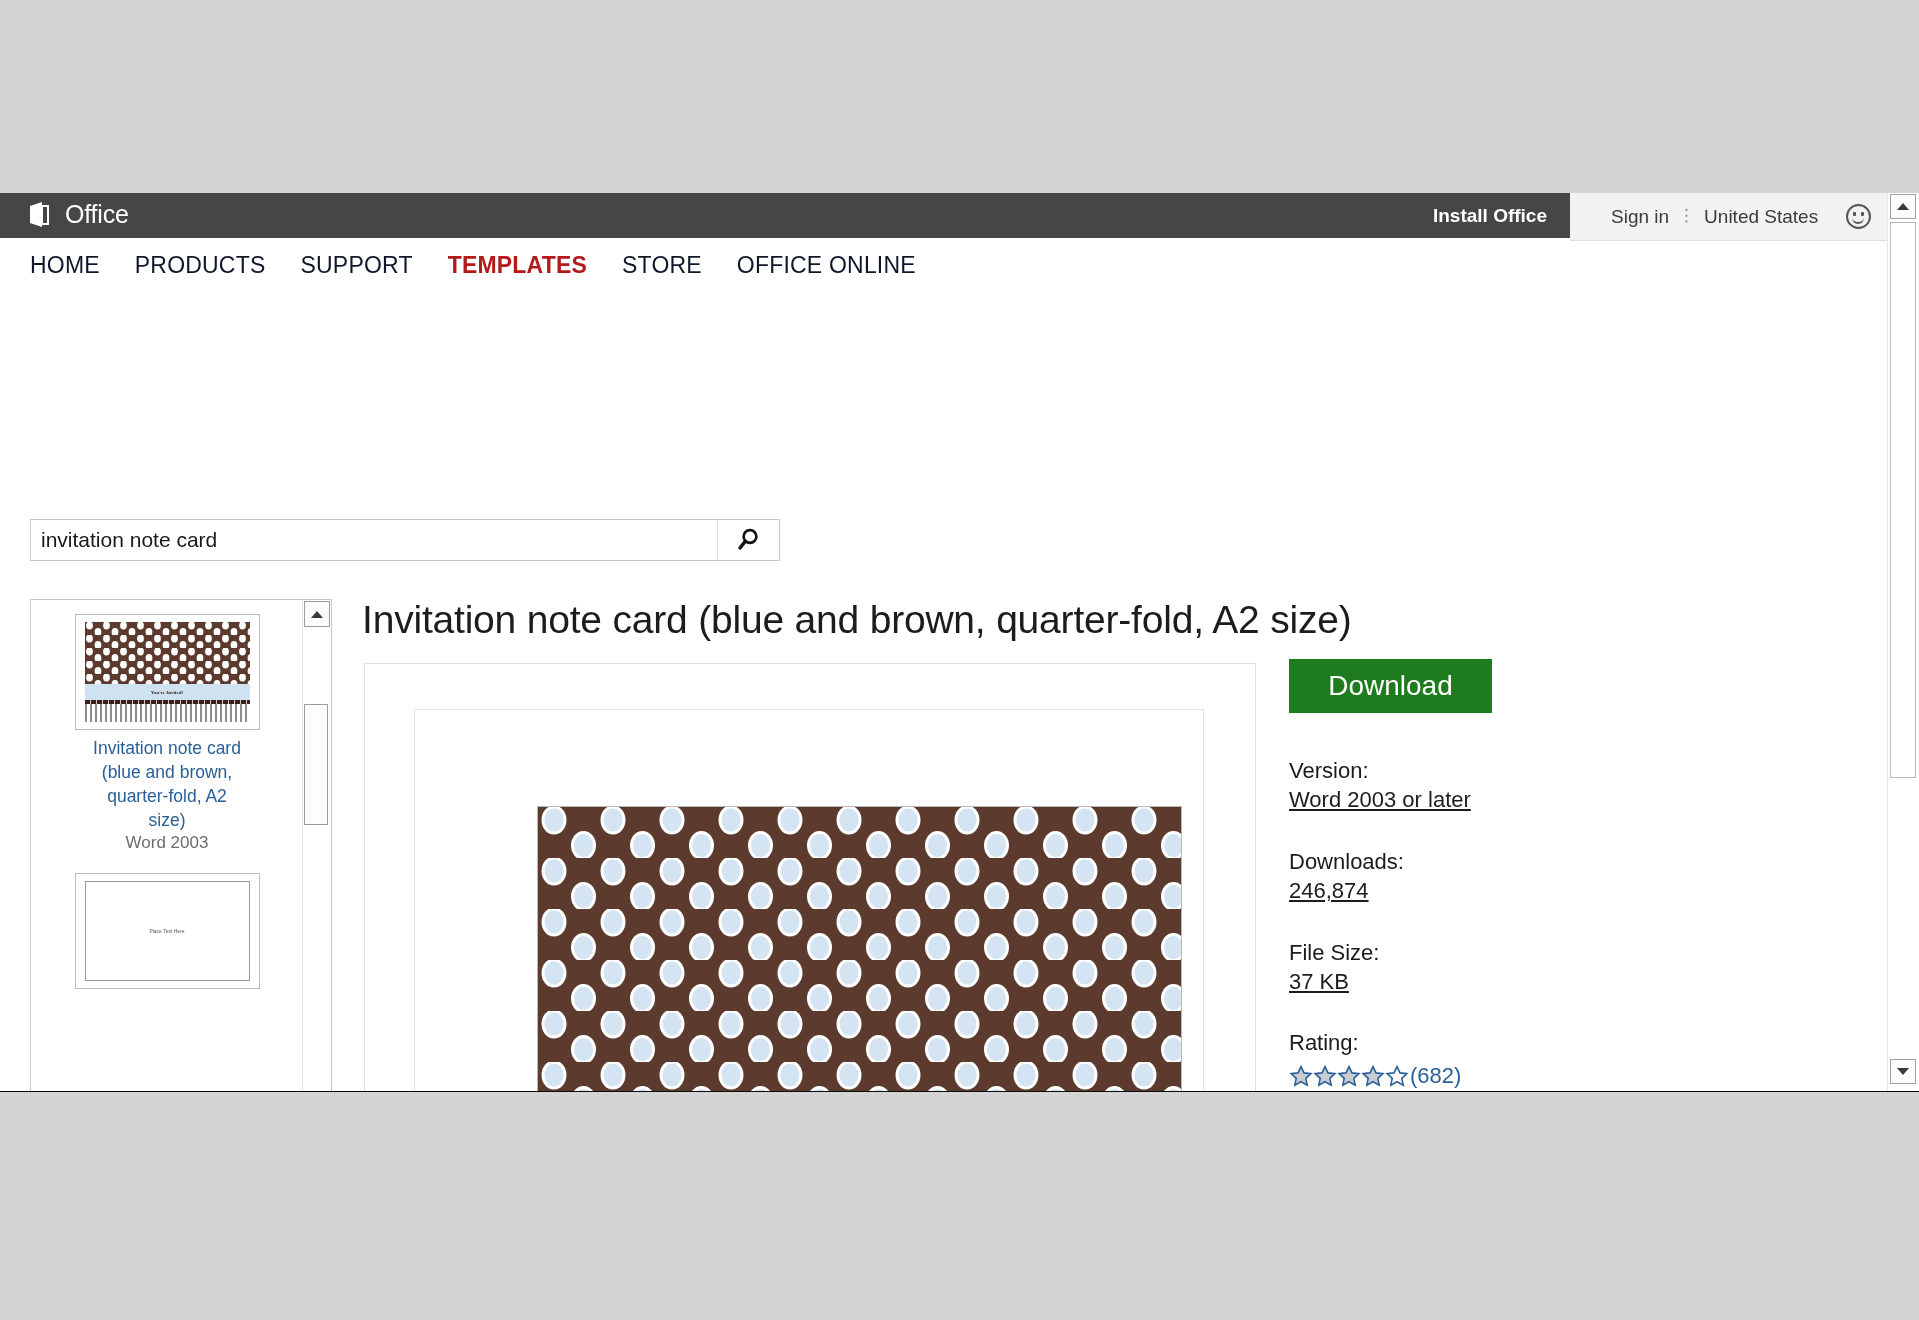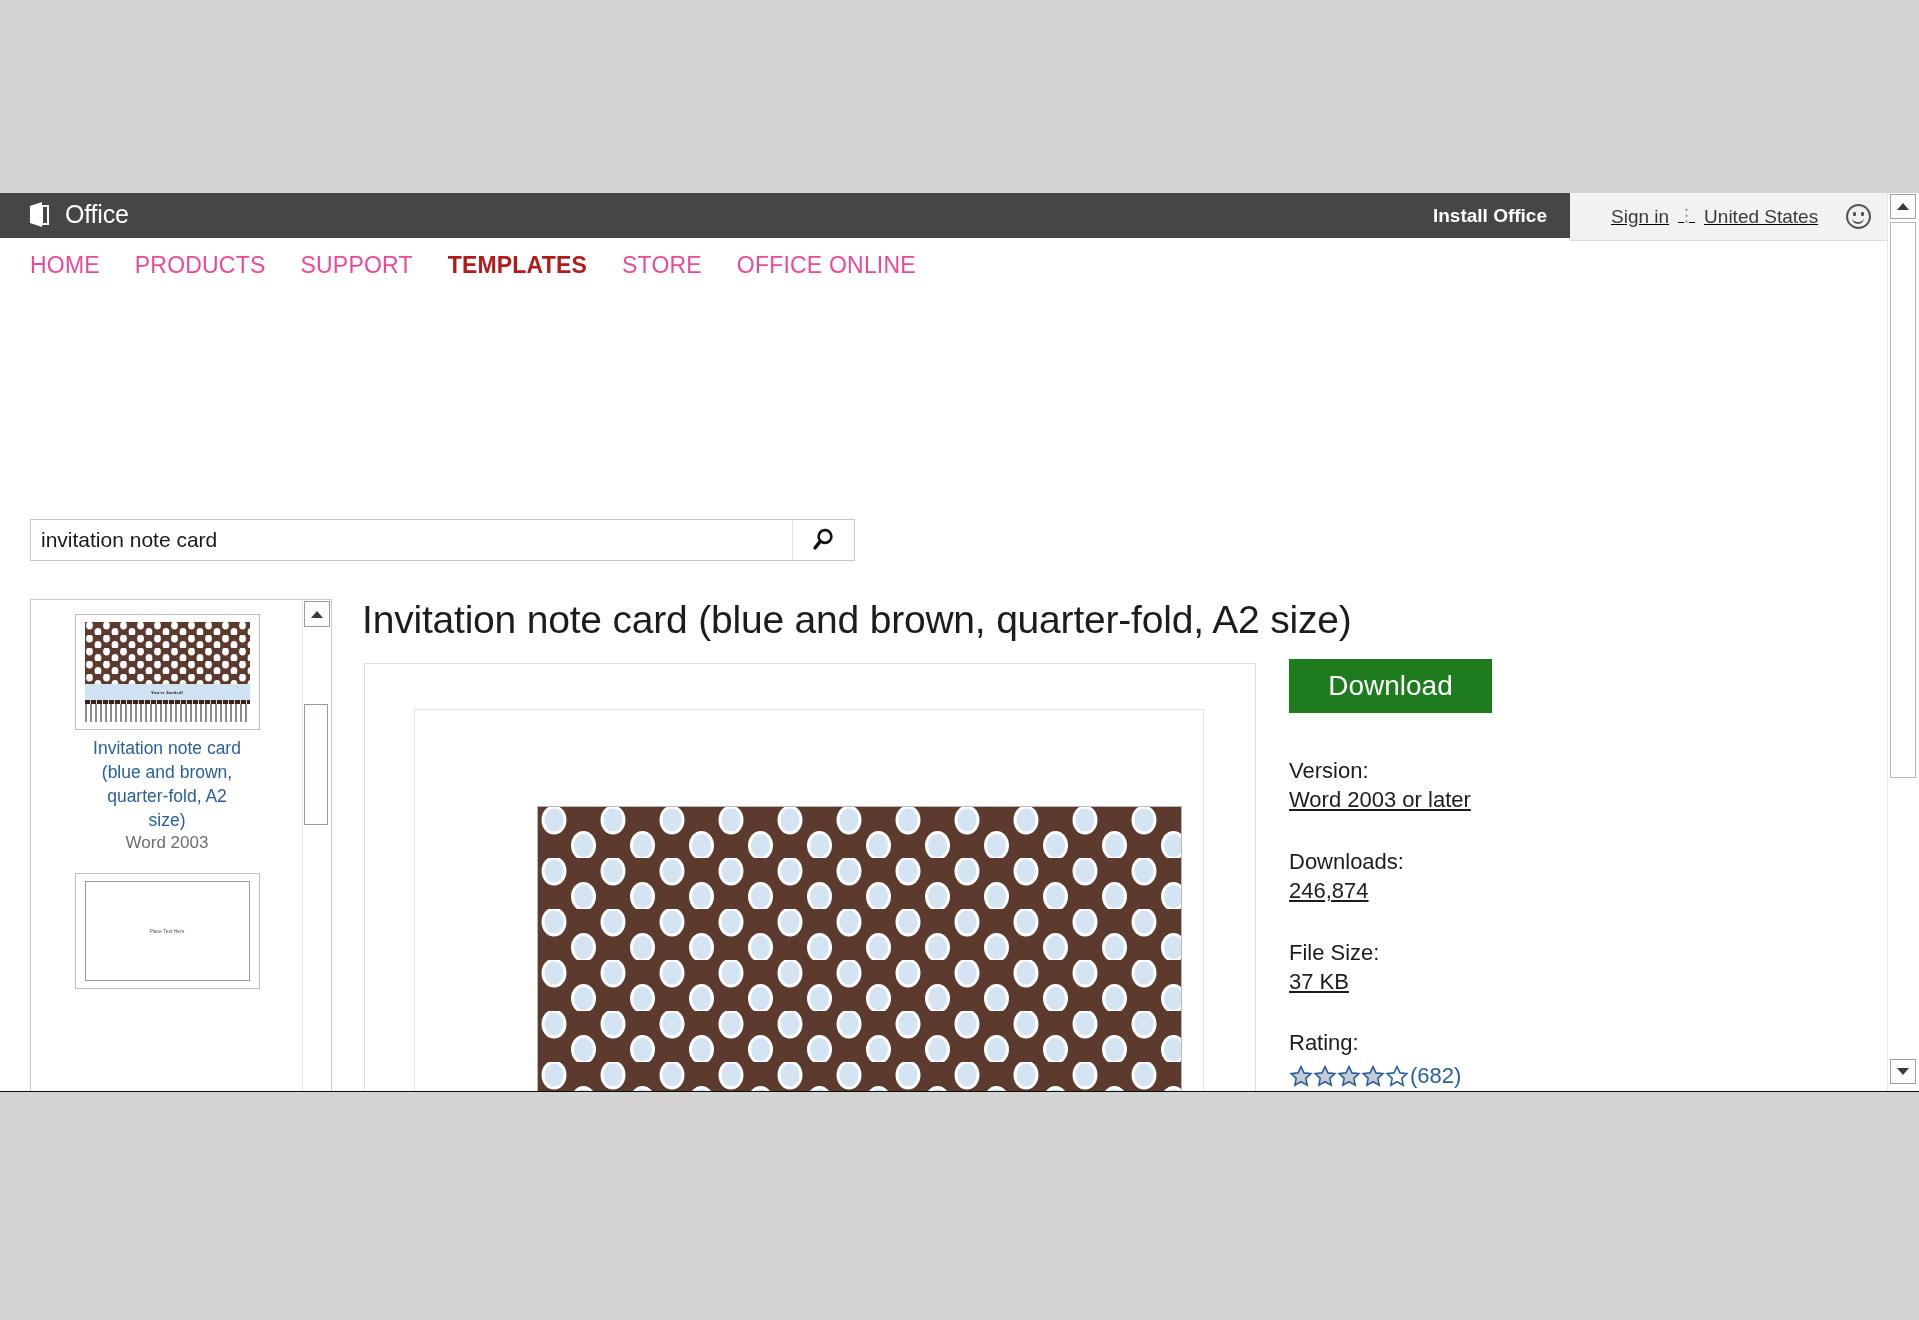--- a/index.html
+++ b/index.html
@@ -36,21 +36,21 @@
   }
   .office-word{color:#fff;font-size:25px;font-weight:400;letter-spacing:-0.2px;line-height:25px;}
   #install-office{
     position:absolute;right:23px;top:12px;color:#ffffff;font-size:19px;font-weight:bold;
     cursor:pointer;
   }
   
   #toppanel{
     position:absolute;left:1570px;top:0;width:330px;height:47px;
     background:#f2f2f2;border-bottom:1px solid #dcdcdc;
-    display:flex;align-items:center;text-decoration:underline;
+    display:flex;align-items:center;
   }
   #signin{margin-left:41px;font-size:19px;color:#3b3b3b;cursor:pointer;}
   .dots-sep{
     margin:0 9px;font-size:17px;color:#8a8a8a;letter-spacing:0;line-height:12px;
     display:inline-block;transform:translateY(-1px);cursor:pointer;
   }
   #country{font-size:19px;color:#3b3b3b;cursor:pointer;}
   #smiley{
     margin-left:28px;width:25px;height:25px;border-radius:50%;
     border:2.5px solid #555;position:relative;cursor:pointer;box-sizing:border-box;
@@ -60,27 +60,27 @@
   #smiley .mouth{
     position:absolute;left:4px;top:9px;width:12px;height:7px;
     border-bottom:2.5px solid #555;border-radius:0 0 12px 12px;
   }
   
   #nav{
     position:absolute;left:0;top:45px;width:1880px;height:55px;
     display:flex;align-items:center;padding-left:30px;box-sizing:border-box;
   }
   #nav .navitem{
-    font-size:23px;color:#ec4899;margin-right:35px;cursor:pointer;letter-spacing:0.2px;
+    font-size:23px;color:#0f172a;margin-right:35px;cursor:pointer;letter-spacing:0.2px;
   }
   #nav .navitem.active{color:#b31b1b;font-weight:bold;}
   
   #searchrow{position:absolute;left:30px;top:326px;width:825px;height:42px;}
   #searchbox{
-    width:825px;height:42px;box-sizing:border-box;
+    width:750px;height:42px;box-sizing:border-box;
     border:1px solid #c8c8c8;background:#fff;display:flex;align-items:center;
   }
   #search-input{
     flex:1;border:none;outline:none;height:40px;padding-left:10px;
     font-size:21px;font-family:"Liberation Sans",sans-serif;color:#1a1a1a;background:transparent;
   }
   #search-button{
     width:62px;height:40px;border:none;border-left:1px solid #e3e3e3;background:#fff;
     display:flex;align-items:center;justify-content:center;cursor:pointer;
   }

